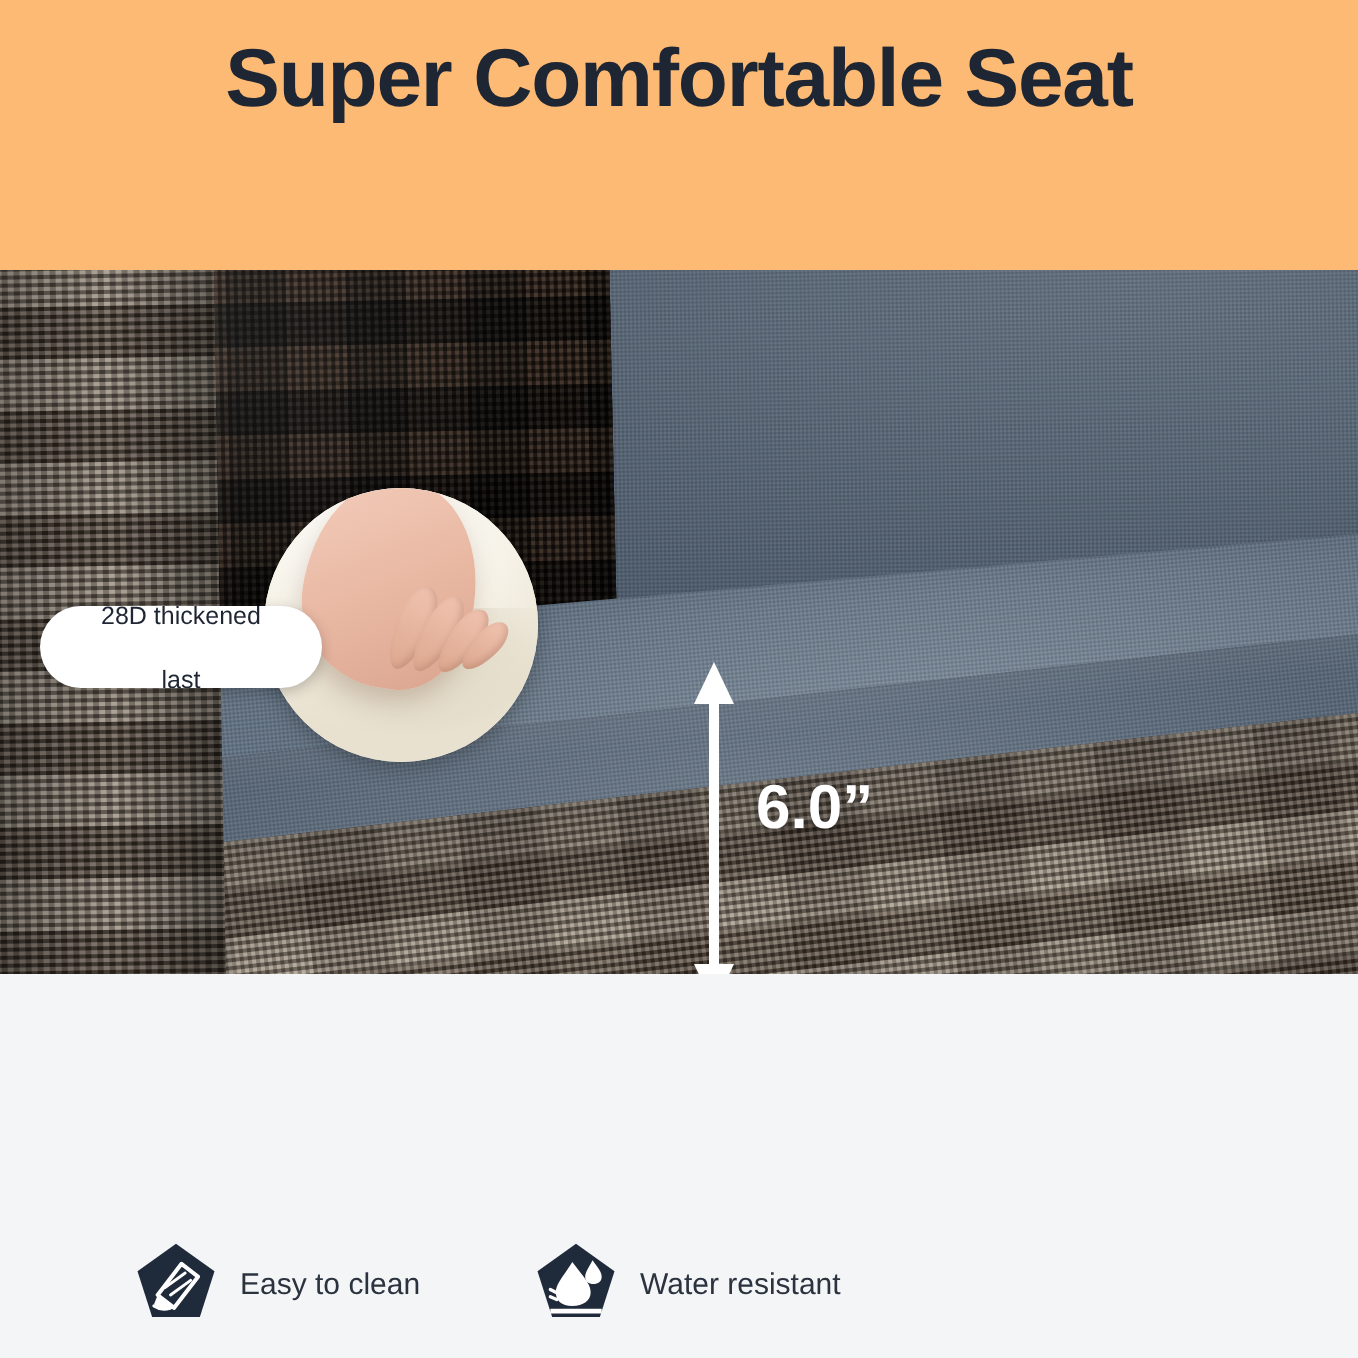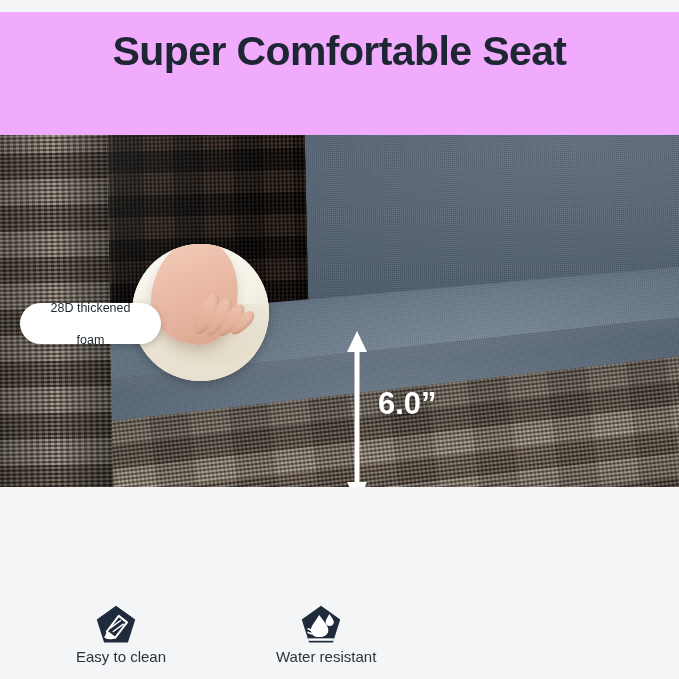--- a/index.html
+++ b/index.html
@@ -4,21 +4,21 @@
 <style>
   html,body{margin:0;padding:0;}
   body{
     width:679px;height:679px;overflow:hidden;
     background:#f4f5f7;
     font-family:"Liberation Sans","DejaVu Sans",sans-serif;
   }
   .page{position:relative;width:679px;height:679px;background:#f4f5f7;}
 
   
-  .header{position:absolute;left:0;top:12px;width:679px;height:135px;background:#f0abfc;}
+  .header{position:absolute;left:0;top:0;width:679px;height:135px;background:#fdba74;}
   .title{
     position:absolute;left:0;top:14px;width:679px;text-align:center;
     font-size:41px;line-height:50px;font-weight:bold;letter-spacing:-0.6px;
     color:#1e2633;
   }
   .subtitle{
     position:absolute;left:0;top:74px;width:679px;text-align:center;
     font-size:13.5px;line-height:21px;color:#3b4350;
   }
 
@@ -181,21 +181,21 @@
   .dim-arrow{position:absolute;left:344px;top:196px;width:26px;height:172px;}
   .dim-label{
     position:absolute;left:378px;top:247px;
     font-size:31px;line-height:44px;font-weight:bold;color:#ffffff;
     letter-spacing:0px;
     text-shadow:0 2px 5px rgba(0,0,0,.30);
   }
 
   
   .footer{position:absolute;left:0;top:604px;width:679px;height:75px;background:#f4f5f7;}
-  .feat{position:absolute;top:0;height:44px;display:flex;align-items:center;flex-direction:column;}
+  .feat{position:absolute;top:16px;height:44px;display:flex;align-items:center;}
   .feat-1{left:66px;}
   .feat-2{left:266px;}
   .feat-3{left:461px;}
   .feat-icon{width:44px;height:44px;flex:0 0 44px;}
   .feat-label{margin-left:10px;font-size:15px;color:#2b333f;white-space:nowrap;}
 </style>
 </head>
 <body>
 
 <div class="page">
@@ -226,21 +226,21 @@
       <div class="hand"></div>
       <div class="finger f1"></div>
       <div class="finger f2"></div>
       <div class="finger f3"></div>
       <div class="finger f4"></div>
     </div>
 
     <div class="callout">
       <span>
         <span>28D thickened</span><br>
-        <span>foam</span>
+        <span>last</span>
       </span>
     </div>
 
     <svg class="dim-arrow" viewBox="0 0 26 172">
       <polygon points="13,0 23,21 3,21" fill="#ffffff"></polygon>
       <rect x="10.5" y="18" width="5" height="136" fill="#ffffff"></rect>
       <polygon points="13,172 23,151 3,151" fill="#ffffff"></polygon>
     </svg>
 
     <div class="dim-label">6.0”</div>

